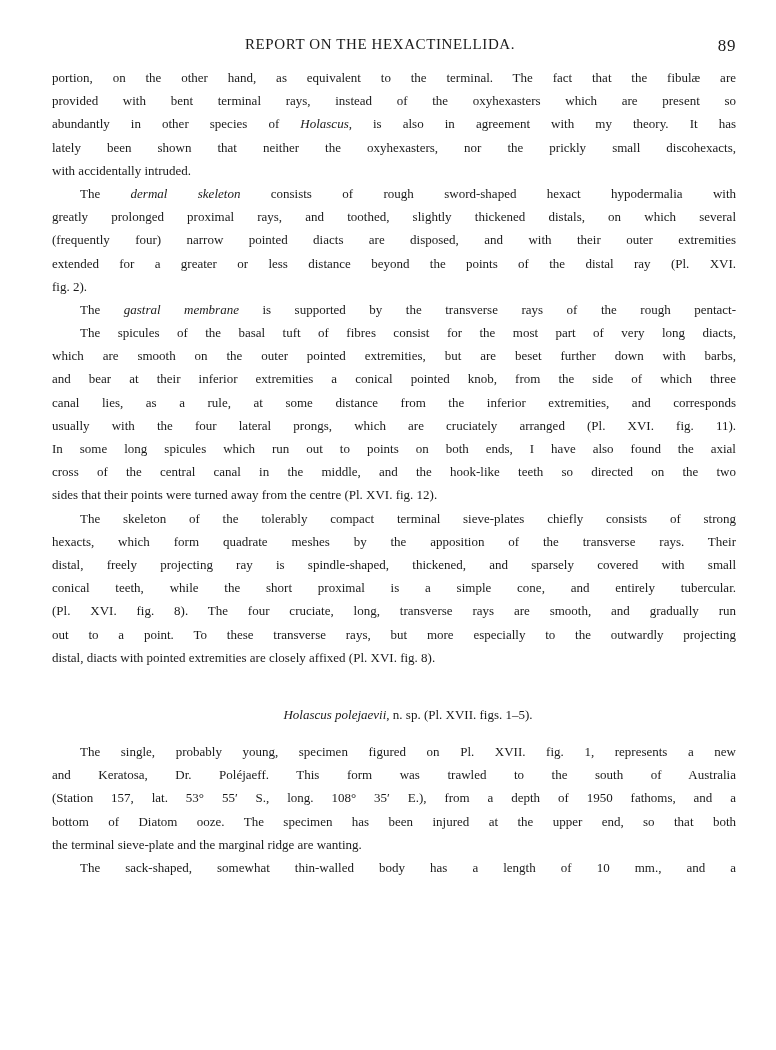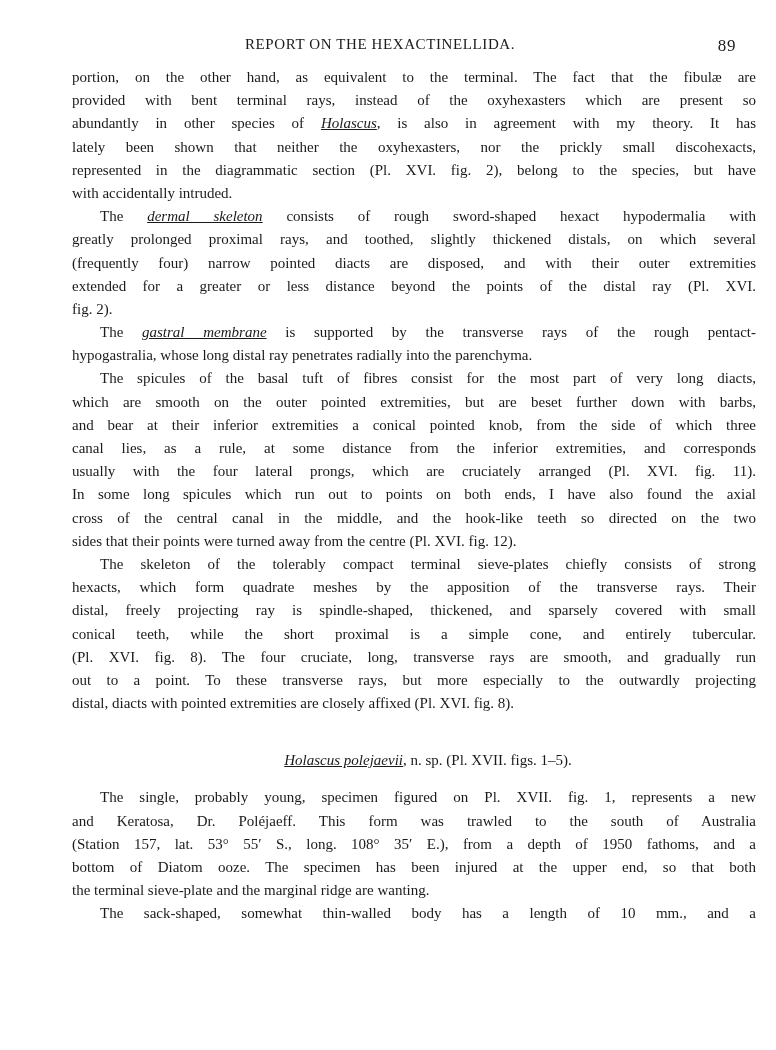--- a/index.html
+++ b/index.html
@@ -41,23 +41,22 @@
       right: 0;
       top: 0;
       font-size: 17px;
       margin-left: 44px;
     }
     .body-text {
       position: absolute;
       top: 66px;
       left: 0;
       width: 684px;
-      font-size: 15px;
+      font-size: 13px;
       line-height: 23.2px;
-      margin-left: 20px;
     }
     .line {
       display: block;
       white-space: nowrap;
       text-align: justify;
       text-align-last: justify;
       height: 23.2px;
     }
     .line.last {
       text-align-last: left;
@@ -67,50 +66,48 @@
     }
     .gap-heading-before { height: 34px; }
     .gap-heading-after { height: 14px; }
     .heading {
       display: block;
       padding-left: 28px;
       height: 23.2px;
       white-space: nowrap;
       text-align: center;
     }
-    em, i { font-style: italic; text-decoration: underline; }
+    em, i { font-style: italic; }
   </style>
 </head>
 <body>
 
 <div class="page">
   <div class="running-head">
     <span class="running-title">REPORT ON THE HEXACTINELLIDA.</span>
     <span class="page-number">89</span>
   </div>
 
   <div class="body-text" id="body-text">
       <div>
         <span class="line">portion, on the other hand, as equivalent to the terminal.  The fact that the fibulæ are</span>
         <span class="line">provided with bent terminal rays, instead of the oxyhexasters which are present so</span>
         <span class="line">abundantly in other species of <em>Holascus</em>, is also in agreement with my theory.  It has</span>
         <span class="line">lately been shown that neither the oxyhexasters, nor the prickly small discohexacts,</span>
-        <span class="line">represented in the diagrammatic section (Pl. XVI. fig. 2), belong to the species, but have</span>
         <span class="line last">with accidentally intruded.</span>
       </div>
       <div>
         <span class="line indent">The <em>dermal skeleton</em> consists of rough sword-shaped hexact hypodermalia with</span>
         <span class="line">greatly prolonged proximal rays, and toothed, slightly thickened distals, on which several</span>
         <span class="line">(frequently four) narrow pointed diacts are disposed, and with their outer extremities</span>
         <span class="line">extended for a greater or less distance beyond the points of the distal ray (Pl. XVI.</span>
         <span class="line last">fig. 2).</span>
       </div>
       <div>
         <span class="line indent">The <em>gastral membrane</em> is supported by the transverse rays of the rough pentact-</span>
-        <span class="line last">hypogastralia, whose long distal ray penetrates radially into the parenchyma.</span>
       </div>
       <div>
         <span class="line indent">The spicules of the basal tuft of fibres consist for the most part of very long diacts,</span>
         <span class="line">which are smooth on the outer pointed extremities, but are beset further down with barbs,</span>
         <span class="line">and bear at their inferior extremities a conical pointed knob, from the side of which three</span>
         <span class="line">canal lies, as a rule, at some distance from the inferior extremities, and corresponds</span>
         <span class="line">usually with the four lateral prongs, which are cruciately arranged (Pl. XVI. fig. 11).</span>
         <span class="line">In some long spicules which run out to points on both ends, I have also found the axial</span>
         <span class="line">cross of the central canal in the middle, and the hook-like teeth so directed on the two</span>
         <span class="line last">sides that their points were turned away from the centre (Pl. XVI. fig. 12).</span>

